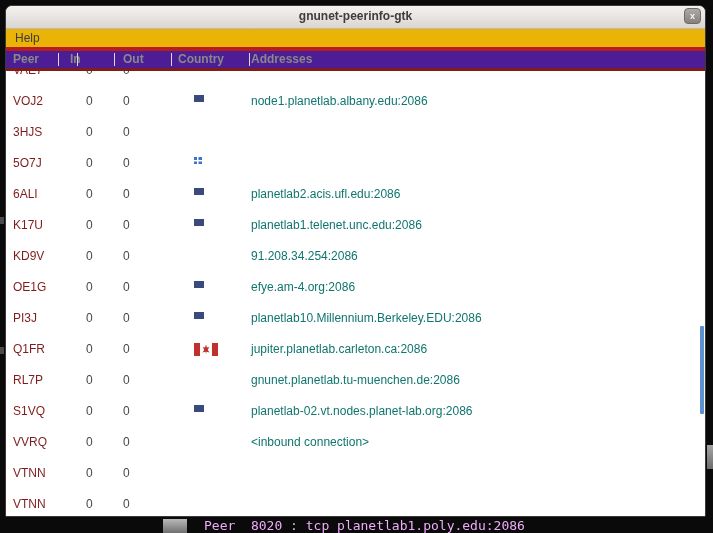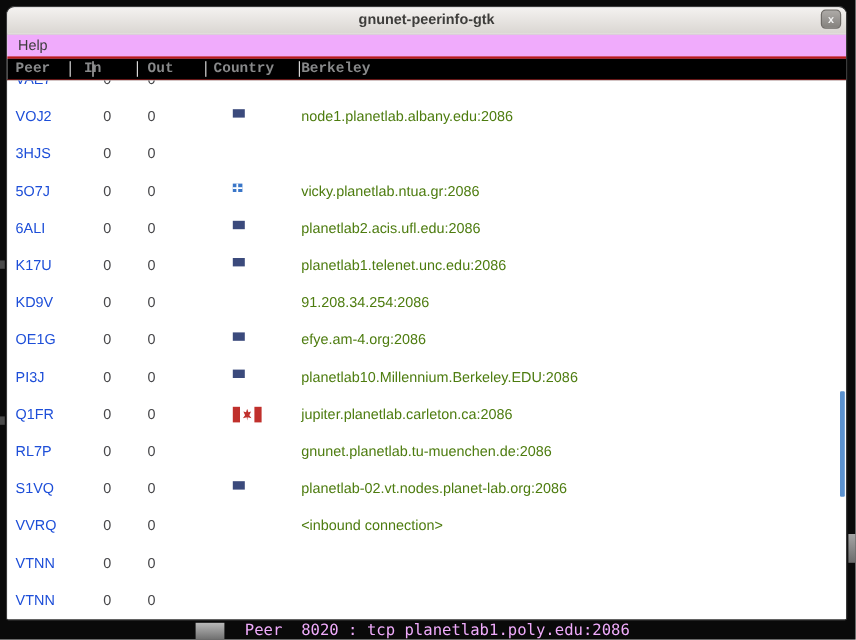--- a/index.html
+++ b/index.html
@@ -21,39 +21,39 @@
   .window{position:absolute;left:5px;top:5px;width:701px;height:512px;background:#ffffff;
           border:1px solid #3a3a3a;border-radius:7px 7px 2px 2px;box-sizing:border-box;overflow:hidden;}
   .titlebar{position:relative;height:22px;background:linear-gradient(to bottom,#f4f2f0,#dad6d2);
             border-bottom:1px solid #bfbab5;border-radius:6px 6px 0 0;}
   .title{position:absolute;left:0;right:0;top:3px;text-align:center;font-size:12px;font-weight:bold;color:#3e3d3b;}
   .close-btn{position:absolute;right:4px;top:2px;width:17px;height:16px;border-radius:4px;
              background:linear-gradient(to bottom,#adaaa7,#868publi380);
              background:linear-gradient(to bottom,#adaaa7,#85827e);
              border:1px solid #6e6b67;box-sizing:border-box;color:#f4f4f4;
              font-size:9px;font-weight:bold;text-align:center;line-height:14px;cursor:default;}
-  .menubar{height:18px;background:#f0abfc;border-bottom:2px solid #b91c1c;position:relative;}
+  .menubar{height:18px;background:#eab308;border-bottom:4px solid #b91c1c;position:relative;}
   .menu-item{position:absolute;left:9px;top:2px;font-size:12px;color:#3c3c3c;}
 
   
-  .thead{position:relative;height:17px;background:#000000;border-bottom:1px solid #7f1d1d;font-family:Liberation Mono, monospace;}
+  .thead{position:relative;height:17px;background:#4c1d95;border-bottom:3px solid #7f1d1d;}
   .th{position:absolute;top:1px;font-size:12px;font-weight:bold;color:#88898a;}
   .vsep{position:absolute;top:2px;bottom:2px;width:1px;background:#d8d8d8;}
 
   
   .tbody{position:relative;background:#fff;}
   .row{position:relative;height:31px;}
   .row.clipped{height:15px;overflow:hidden;}
   .row.clipped .rowin{margin-top:-16px;}
   .rowin{position:relative;height:31px;}
   .cell{position:absolute;top:0;height:31px;line-height:31px;font-size:12px;white-space:nowrap;}
-  .c-peer{left:7px;color:#1d4ed8;text-align:center;}
+  .c-peer{left:7px;color:#7f1d1d;text-align:center;}
   .c-in{left:80px;color:#47474a;}
   .c-out{left:117px;color:#47474a;}
-  .c-addr{left:245px;color:#4d7c0f;}
+  .c-addr{left:245px;color:#0f766e;}
   .c-flag{left:188px;top:9px;width:24px;height:13px;line-height:normal;}
 
   
   .flag{width:24px;height:13px;position:relative;box-shadow:0 0 1px rgba(0,0,0,.45);}
   .flag-us{background:repeating-linear-gradient(to bottom,#bf5654 0 1px,#f2e7e6 1px 2px);}
   .flag-us::before{content:"";position:absolute;left:0;top:0;width:10px;height:7px;background:#3b4a7c;}
   .flag-gr{background:repeating-linear-gradient(to bottom,#3a76c8 0 1.45px,#ffffff 1.45px 2.9px);}
   .flag-gr::before{content:"";position:absolute;left:0;top:0;width:8px;height:7.2px;
       background:linear-gradient(#fff,#fff) 50% 50%/100% 1.5px no-repeat,
                  linear-gradient(#fff,#fff) 50% 50%/1.5px 100% no-repeat,#3a76c8;}
@@ -87,21 +87,21 @@
 
     <div class="menubar">
       <span class="menu-item">Help</span>
     </div>
 
     <div class="thead">
       <span class="th" style="left:7px">Peer</span>
       <span class="th" style="left:64px">In</span>
       <span class="th" style="left:117px">Out</span>
       <span class="th" style="left:172px">Country</span>
-      <span class="th" style="left:245px">Berkeley</span>
+      <span class="th" style="left:245px">Addresses</span>
       <span class="vsep" style="left:52px"></span>
       <span class="vsep" style="left:71px"></span>
       <span class="vsep" style="left:108px"></span>
       <span class="vsep" style="left:165px"></span>
       <span class="vsep" style="left:243px"></span>
     </div>
 
     <div class="tbody" id="tbody">
         <div class="row clipped">
           <div class="rowin">
@@ -125,21 +125,20 @@
             <span class="cell c-in">0</span>
             <span class="cell c-out">0</span>
           </div>
         </div>
         <div class="row">
           <div class="rowin">
             <span class="cell c-peer">5O7J</span>
             <span class="cell c-in">0</span>
             <span class="cell c-out">0</span>
             <span class="cell c-flag"><span class="flag flag-gr"></span></span>
-            <span class="cell c-addr">vicky.planetlab.ntua.gr:2086</span>
           </div>
         </div>
         <div class="row">
           <div class="rowin">
             <span class="cell c-peer">6ALI</span>
             <span class="cell c-in">0</span>
             <span class="cell c-out">0</span>
             <span class="cell c-flag"><span class="flag flag-us"></span></span>
             <span class="cell c-addr">planetlab2.acis.ufl.edu:2086</span>
           </div>

